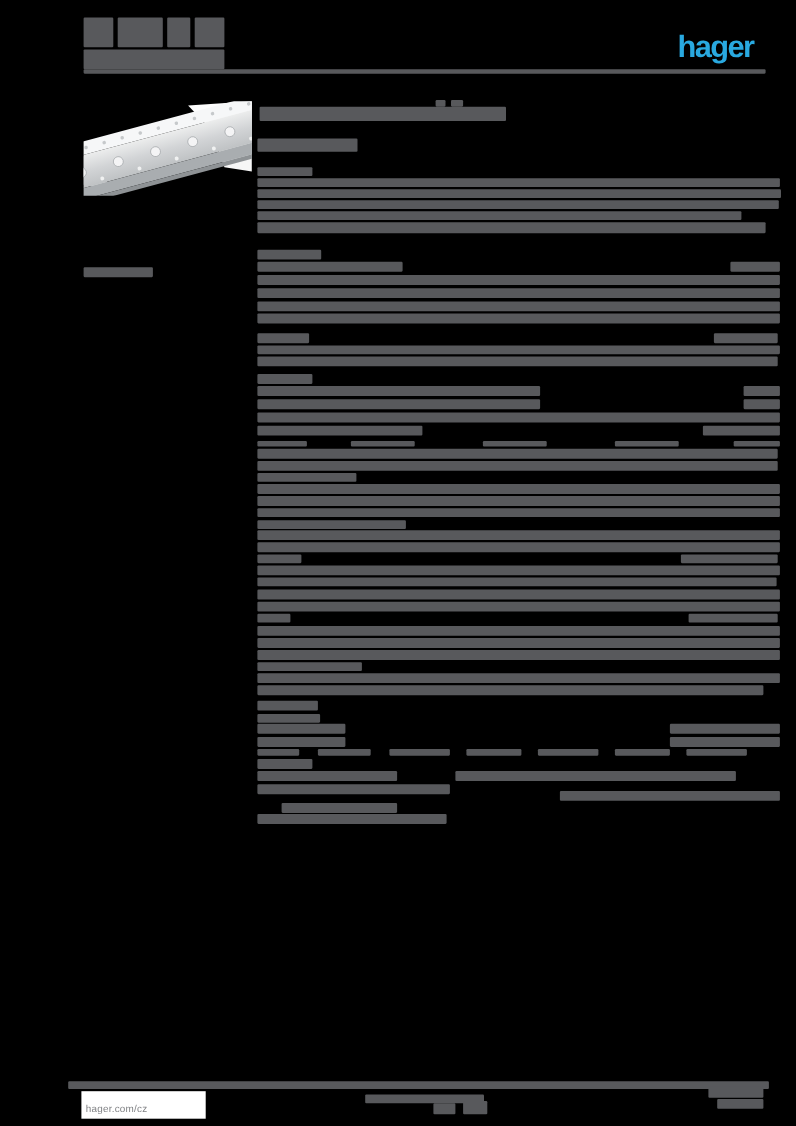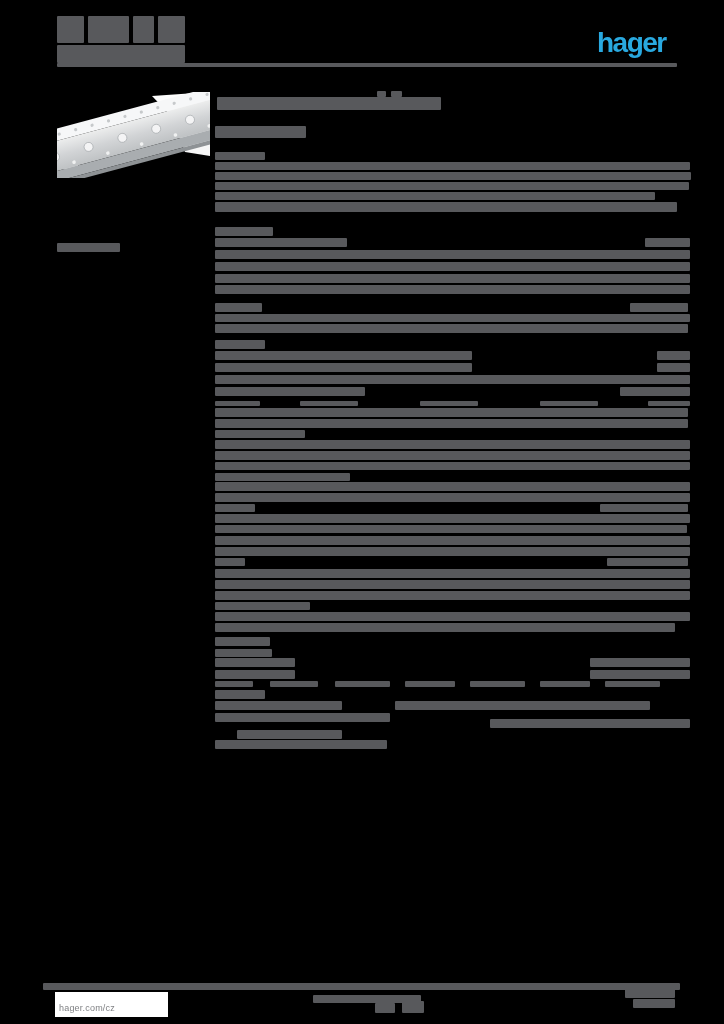--- a/index.html
+++ b/index.html
@@ -1,21 +1,21 @@
 <!DOCTYPE html>
 <html style="--bg: #000000; --redact: #58595c; --brand: #29a9e0; --white: #ffffff; --footer-text: #808285;"><head>
 <meta charset="utf-8">
 <style>
   html,body{margin:0;padding:0;}
   body{
     width:724px;height:1024px;overflow:hidden;position:relative;
     background:var(--bg,#000);
     font-family:"Liberation Sans", sans-serif;
   }
-  .page{position:absolute;inset:0;}
+  .page{position:absolute;inset:0;margin-left:19px;}
   .bar{
     position:absolute;
     background:var(--redact,#58595c);
     border-radius:1px;
     filter:blur(0.4px);
   }
   .hager-logo{
     position:absolute;left:597px;top:28px;width:80px;height:32px;
     color:var(--brand,#29a9e0);
     font-size:28px;font-weight:700;letter-spacing:-1.5px;line-height:30px;

